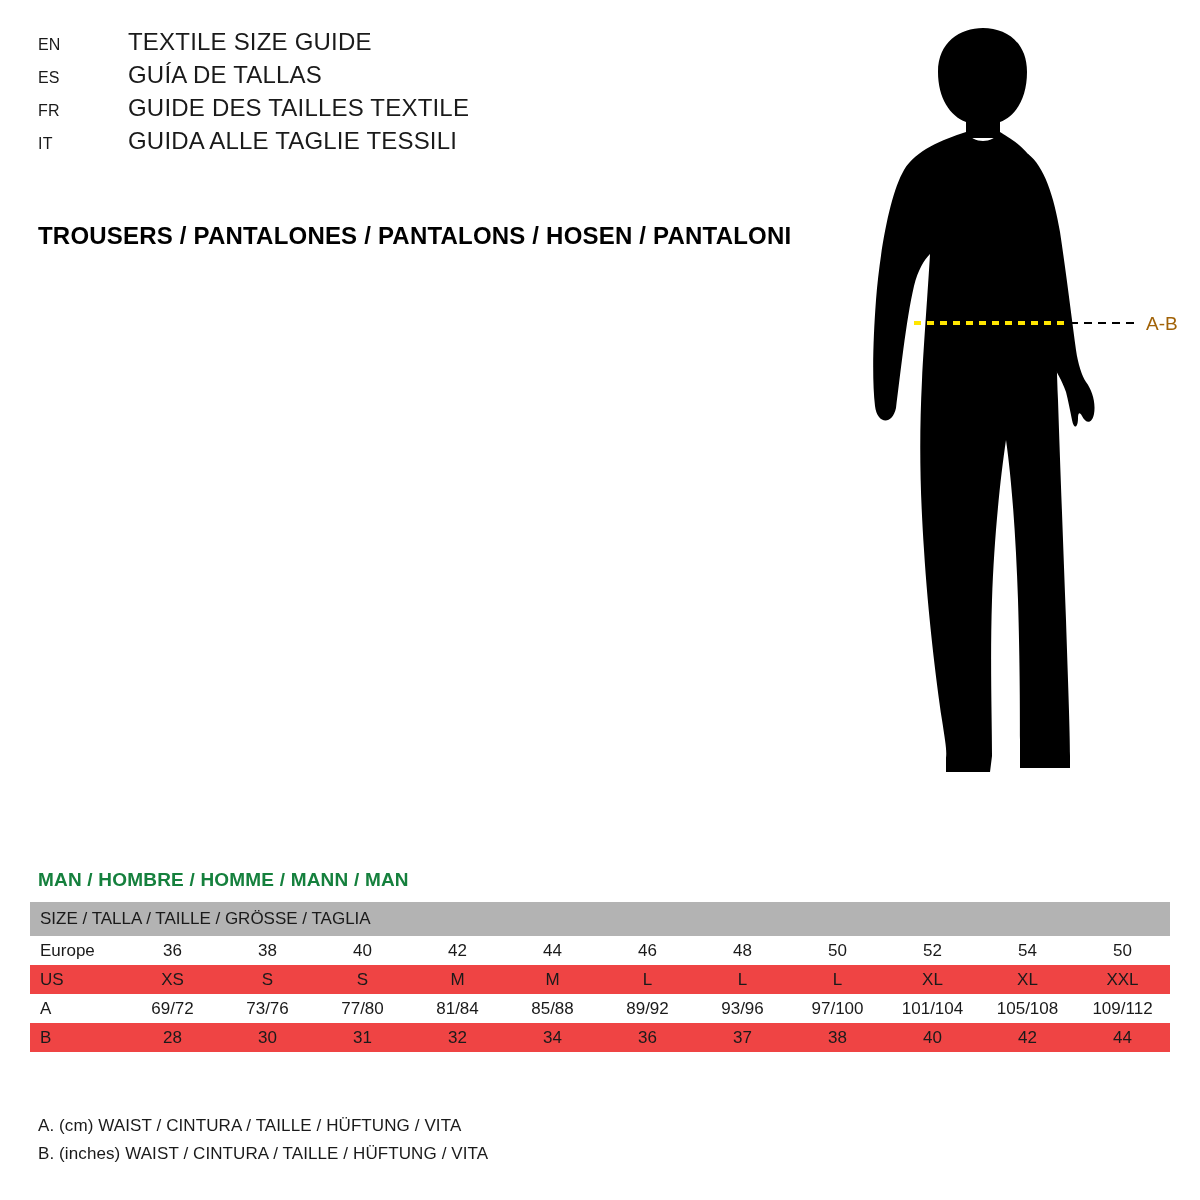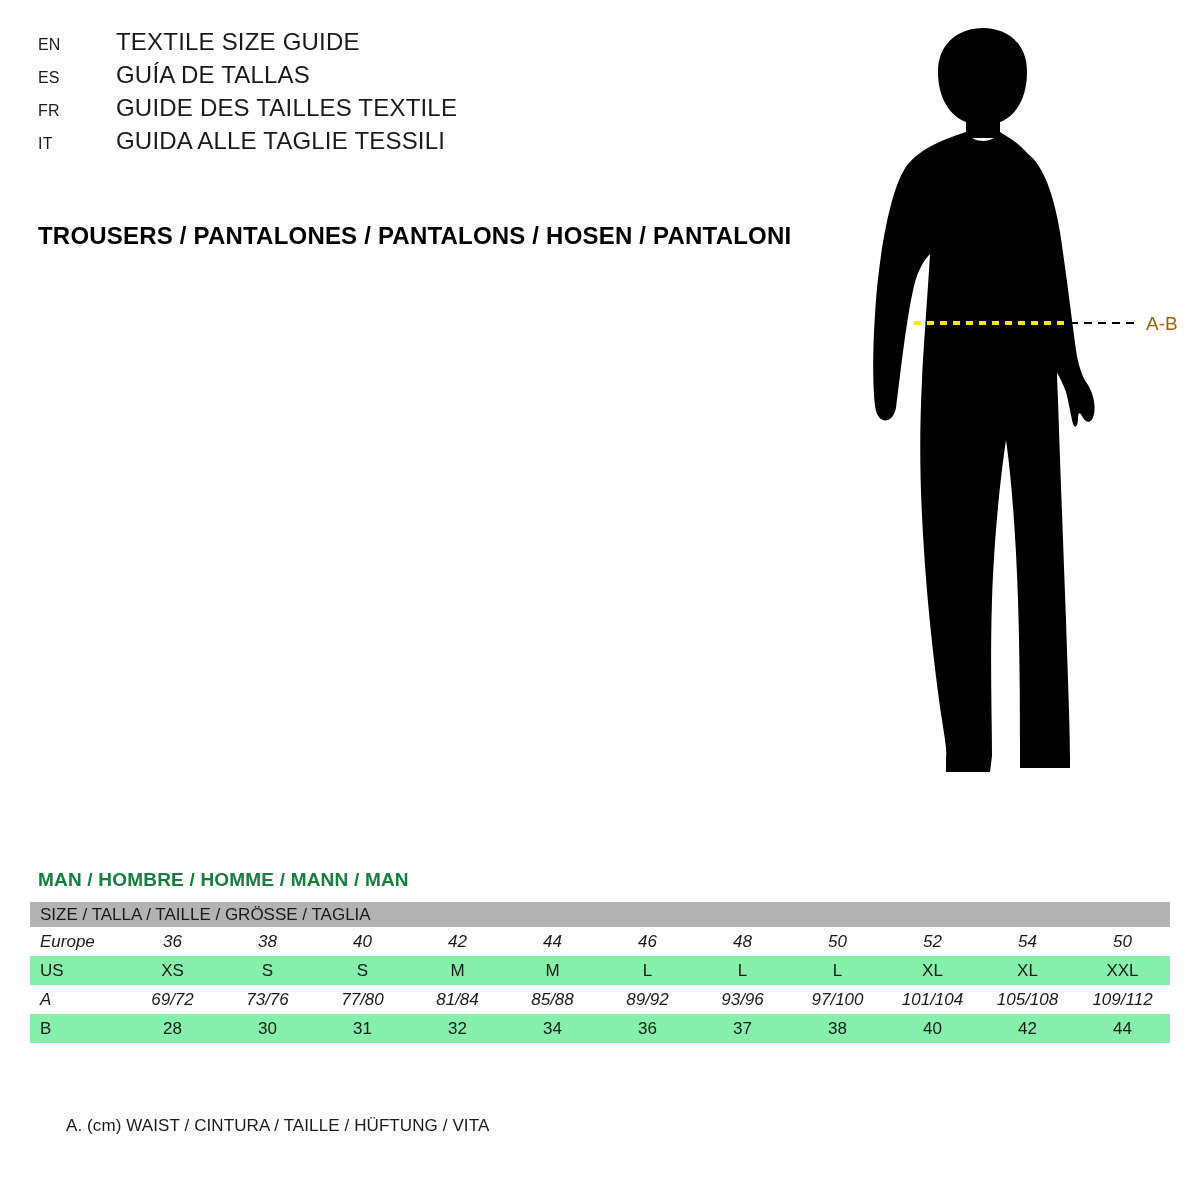--- a/index.html
+++ b/index.html
@@ -31,20 +31,21 @@
   .lang-code {
     width: 78px;
     font-size: 16px;
     letter-spacing: 0.2px;
     color: #1a1a1a;
   }
   .lang-text {
     font-size: 24px;
     letter-spacing: 0.2px;
     color: #1a1a1a;
+    margin-left: 12px;
   }
 
   #garment-title {
     position: absolute;
     left: 38px;
     top: 222px;
     font-size: 24px;
     font-weight: bold;
     letter-spacing: 0.2px;
     color: #000;
@@ -88,36 +89,35 @@
     font-weight: normal;
     color: #1a1a1a;
     border: none;
   }
   #size-table .hdr-row th {
     background: #b3b3b3;
     text-align: left;
     padding-left: 10px;
     font-size: 17px;
     color: #1a1a1a;
-    height: 25px;
-  }
-  #size-table tbody tr.band-light { background: #ffffff; font-style: italic; }
-  #size-table tbody tr.band-grey  { background: #86efac; }
+    height: 34px;
+  }
+  #size-table tbody tr.band-light { background: #ffffff; }
+  #size-table tbody tr.band-grey  { background: #ef4444; }
   #size-table td.rowlabel {
     text-align: left;
     padding-left: 10px;
     width: 150px;
   }
 
   
   #footnotes {
     position: absolute;
     left: 38px;
     top: 1112px;
-    margin-left: 28px;
   }
   .footnote {
     font-size: 17px;
     line-height: 28px;
     color: #1a1a1a;
     letter-spacing: 0.1px;
   }
 </style>
 </head>
 <body>
@@ -262,13 +262,14 @@
       <td>38</td>
       <td>40</td>
       <td>42</td>
       <td>44</td>
     </tr>
   </tbody>
 </table>
 
 <div id="footnotes">
   <div class="footnote">A. (cm) WAIST / CINTURA / TAILLE / HÜFTUNG / VITA</div>
+  <div class="footnote">B. (inches) WAIST / CINTURA / TAILLE / HÜFTUNG / VITA</div>
 </div>
 
 </body></html>

